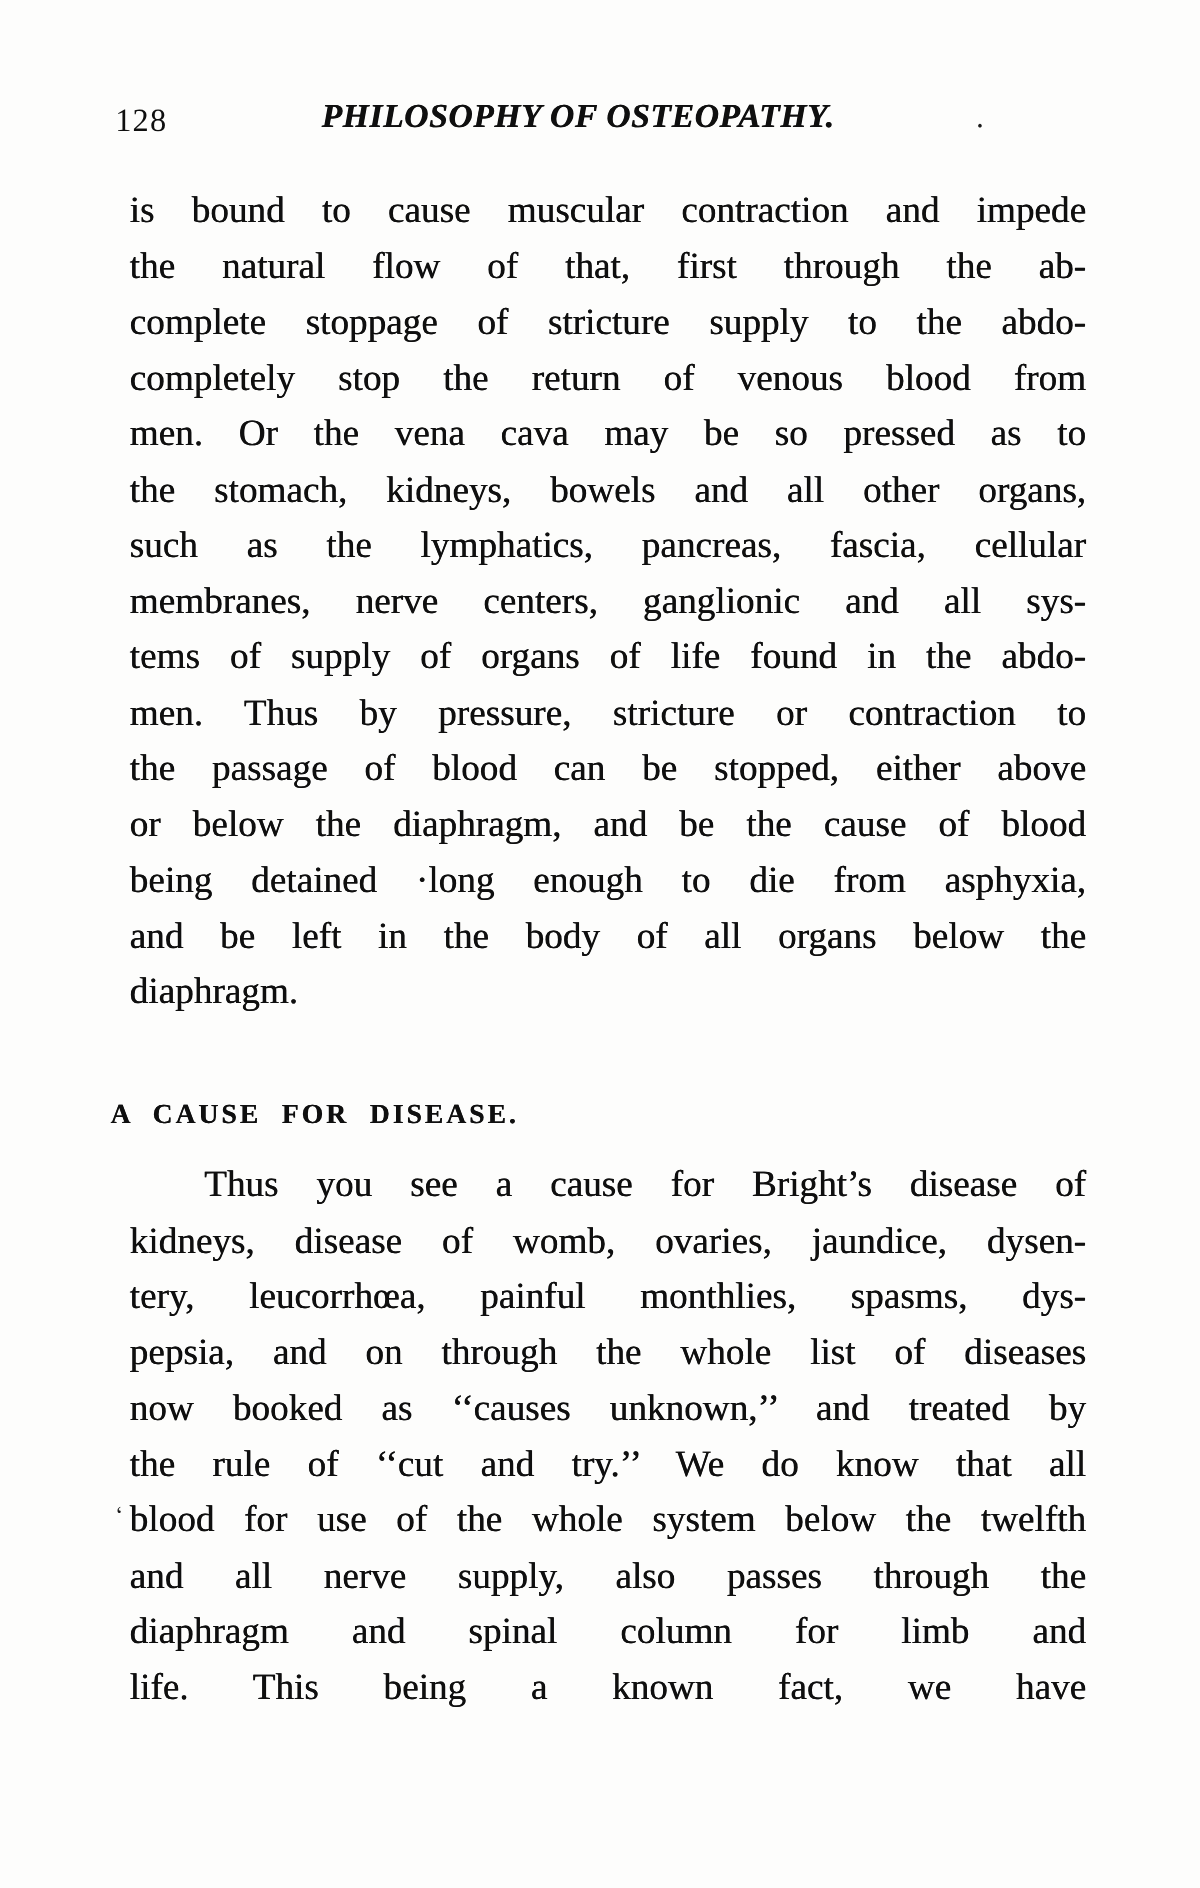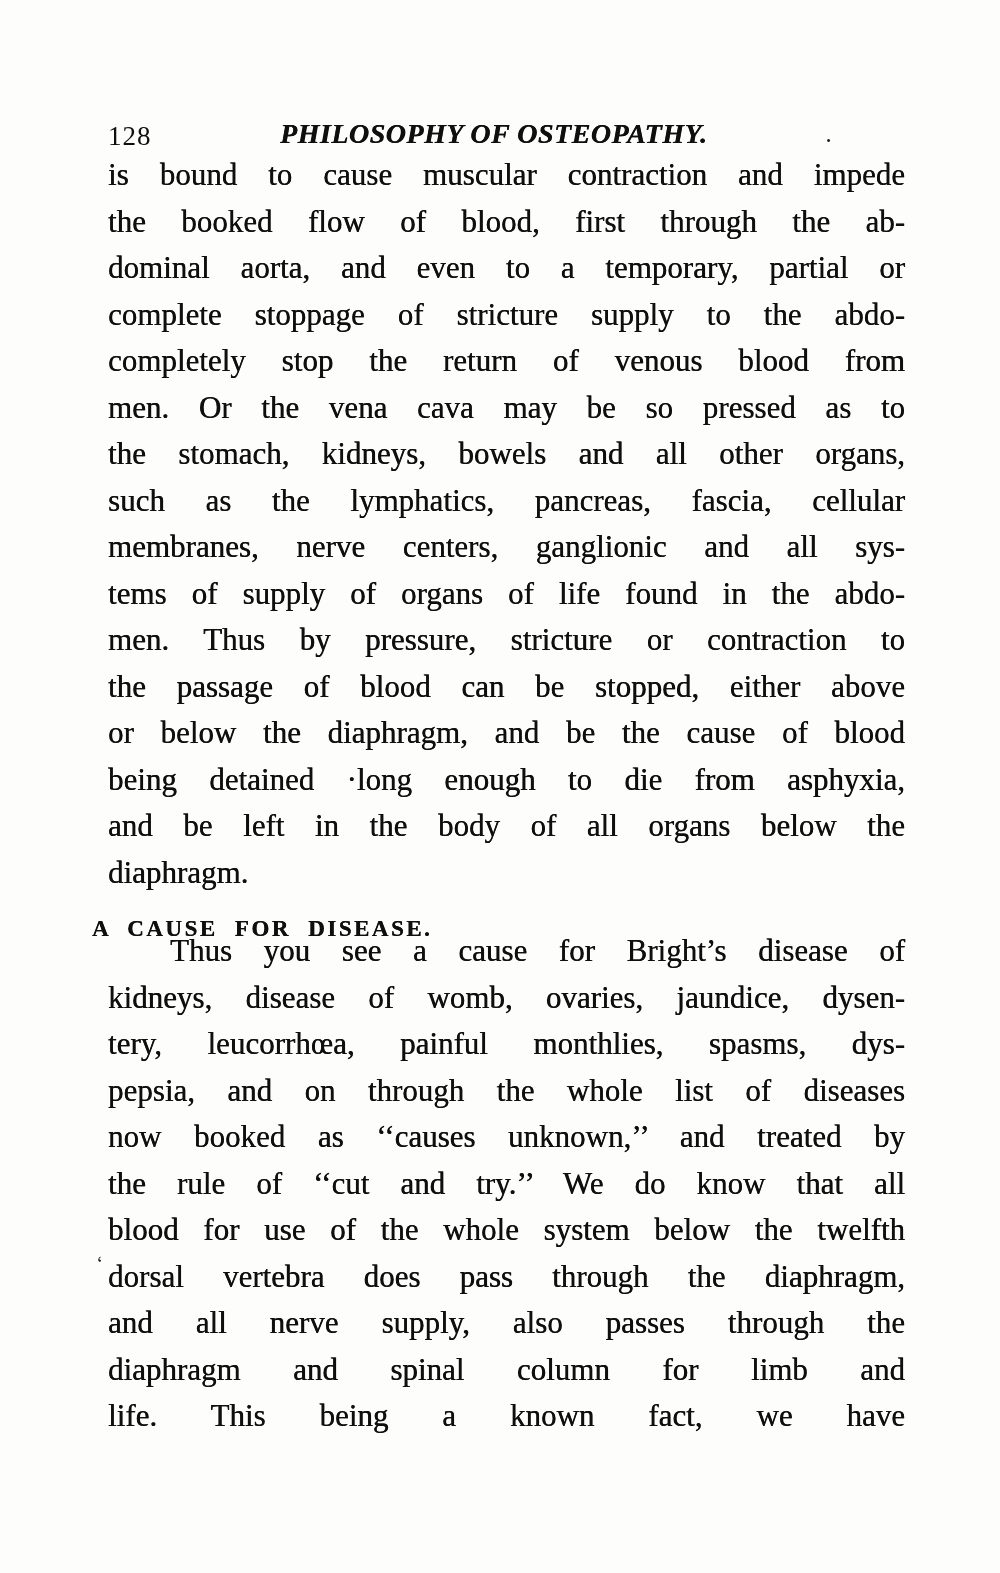--- a/index.html
+++ b/index.html
@@ -9,24 +9,23 @@
     height: 1573px;
     background: #fdfdfc;
     color: #0f0f0f;
     font-family: "Liberation Serif", "DejaVu Serif", serif;
     overflow: hidden;
   }
   
   .header {
     position: absolute;
     top: 82px;
-    left: 108px;
+    left: 96px;
     width: 797px;
     height: 36px;
-    margin-top: 36px;
   }
   .page-number {
     position: absolute;
     left: 0; top: 3px;
     font-size: 27px;
     letter-spacing: 1px;
   }
   .running-title {
     position: absolute;
     left: 50%; top: 0;
@@ -46,21 +45,21 @@
   }
   
   .textblock {
     position: absolute;
     left: 108px;
     width: 797px;
     font-size: 31px;
     text-shadow: 0.35px 0 0 currentColor;
   }
   .para1 { top: 152px; }
-  .para2 { top: 928px; }
+  .para2 { top: 964px; }
   .line {
     height: 46.5px;
     line-height: 46.5px;
     text-align: justify;
     text-align-last: justify;
     white-space: nowrap;
   }
   .line.last {
     text-align: right;
     text-align-last: left;
@@ -94,22 +93,21 @@
 <div class="page">
 
   <div class="header">
     <span class="page-number">128</span>
     <span class="running-title">PHILOSOPHY OF OSTEOPATHY.</span>
     <span class="header-speck">·</span>
   </div>
 
   <div class="textblock para1">
     <div class="line">is bound to cause muscular contraction and impede</div>
-    <div class="line">the booked flow of blood, first through the ab-</div>
-    <div class="line">dominal aorta, and even to a temporary, partial or</div>
+    <div class="line">the natural flow of that, first through the ab-</div>
     <div class="line">complete stoppage of stricture supply to the abdo-</div>
     <div class="line">completely stop the return of venous blood from</div>
     <div class="line">men.  Or the vena cava may be so pressed as to</div>
     <div class="line">the stomach, kidneys, bowels and all other organs,</div>
     <div class="line">such as the lymphatics, pancreas, fascia, cellular</div>
     <div class="line">membranes, nerve centers, ganglionic and all sys-</div>
     <div class="line">tems of supply of organs of life found in the abdo-</div>
     <div class="line">men.  Thus by pressure, stricture or contraction to</div>
     <div class="line">the passage of blood can be stopped, either above</div>
     <div class="line">or below the diaphragm, and be the cause of blood</div>
@@ -121,21 +119,20 @@
   <div class="section-heading">A CAUSE FOR DISEASE.</div>
 
   <div class="textblock para2">
     <div class="line indent">Thus you see a cause for Bright’s disease of</div>
     <div class="line">kidneys, disease of womb, ovaries, jaundice, dysen-</div>
     <div class="line">tery, leucorrhœa, painful monthlies, spasms, dys-</div>
     <div class="line">pepsia, and on through the whole list of diseases</div>
     <div class="line">now booked as ‘‘causes unknown,’’ and treated by</div>
     <div class="line">the rule of ‘‘cut and try.’’  We do know that all</div>
     <div class="line">blood for use of the whole system below the twelfth</div>
-    <div class="line">dorsal vertebra does pass through the diaphragm,</div>
     <div class="line">and all nerve supply, also passes through the</div>
     <div class="line">diaphragm and spinal column for limb and</div>
     <div class="line">life.  This being a known fact, we have</div>
   </div>
 
   <span class="margin-speck">ʻ</span>
 
 </div>
 
 </body></html>

